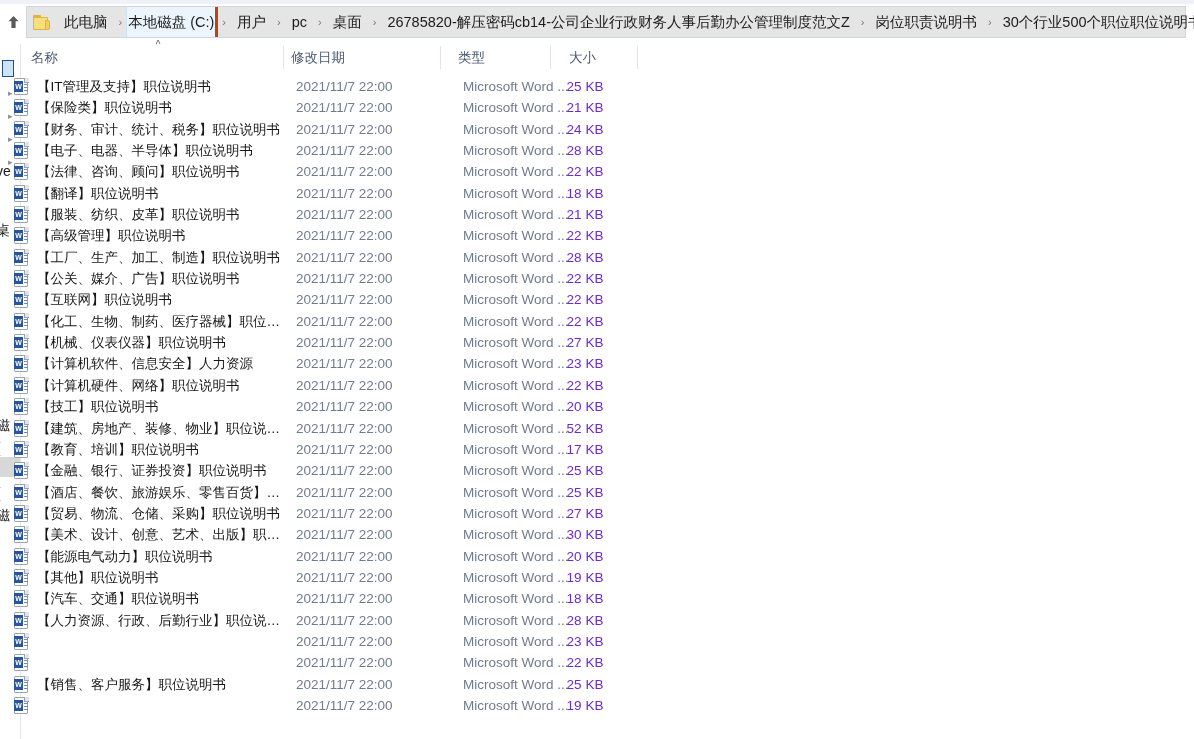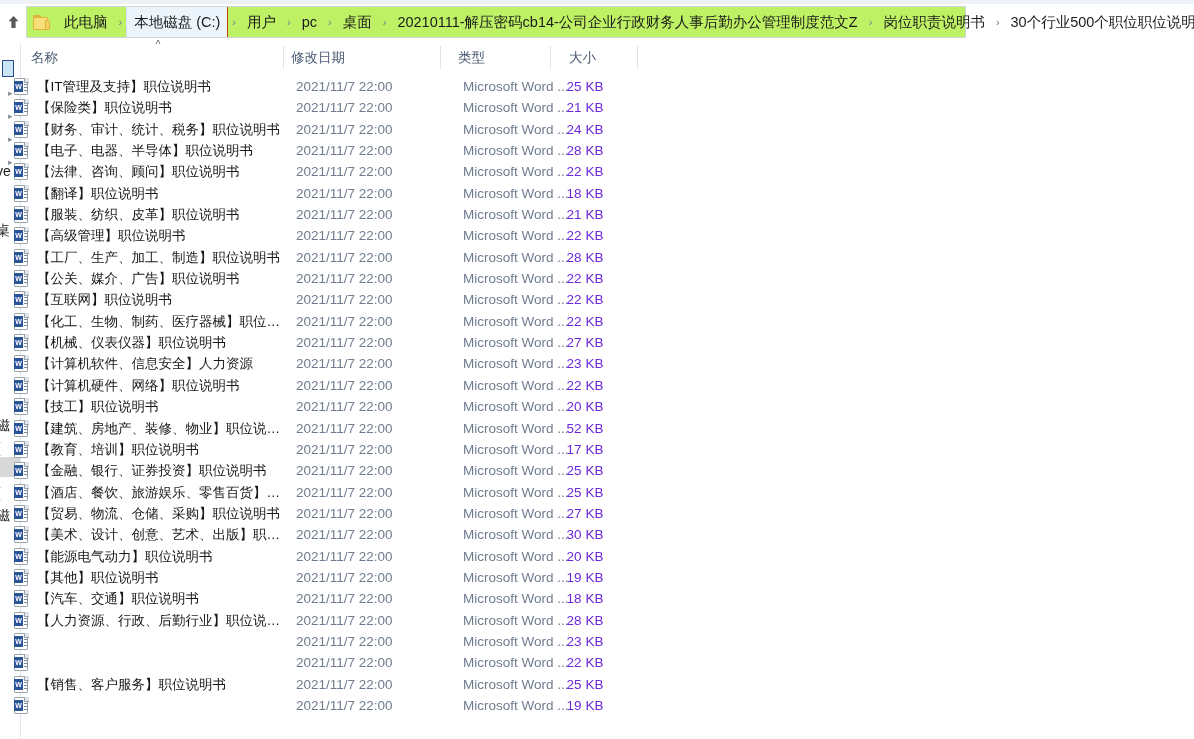--- a/index.html
+++ b/index.html
@@ -20,24 +20,24 @@
     position:absolute; left:0; top:0; width:1194px; height:4px;
     background:#eef1f5;
   }
   .up-arrow {
     position: absolute; left: 4px; top: 12px; width: 18px; height: 20px;
     display: flex; align-items: center; justify-content: center;
     color: #4a4a4a;
   }
   .crumbbox {
     position: absolute; left: 26px; top: 6px; height: 32px;
-    border: 1px solid #cfd6dd; background: #bef264;
+    border: 1px solid #cfd6dd; background: #e5e5e5;
     display: flex; align-items: center;
     padding-left: 4px;
-    width: 940px;
+    width: 1160px;
   }
   .folder-ico {
     width: 18px; height: 15px; position: relative; margin: 0 6px 0 2px;
     flex: 0 0 auto;
   }
   .folder-ico .tab {
     position:absolute; left:0; top:0; width:8px; height:3px;
     background:#e2b33c; border-radius:1px 1px 0 0;
   }
   .folder-ico .body {
@@ -46,22 +46,22 @@
   }
   .folder-ico .flap {
     position:absolute; left:12px; top:5px; width:5px; height:10px;
     background:#f4cf5e; border:1px solid #e2b33c; border-radius:0 2px 2px 0;
   }
   .crumb {
     font-size: 14.5px; color: #1b1b1b; white-space: nowrap;
     padding: 4px 7px; line-height: 18px;
   }
   .crumb.hl {
-    background:#ecf5fc; border-left:1px solid #cfe2f2; border-right:1px solid #c2410c;
-    padding: 6px 7px;
+    background:#ecf5fc; border-left:1px solid #cfe2f2; border-right:3px solid #c2410c;
+    padding: 6px 1px;
   }
   .sep {
     color: #6f7b87; font-size: 11px; padding: 0 4px; flex:0 0 auto;
     display:flex; align-items:center;
   }
 
   
   .navpane {
     position:absolute; left:0; top:44px; width: 21px; height: 695px;
     background:#ffffff; overflow:hidden;
@@ -175,21 +175,21 @@
           <div class="crumb">此电脑</div>
           <div class="sep">›</div>
           <div class="crumb hl">本地磁盘 (C:)</div>
           <div class="sep">›</div>
           <div class="crumb">用户</div>
           <div class="sep">›</div>
           <div class="crumb">pc</div>
           <div class="sep">›</div>
           <div class="crumb">桌面</div>
           <div class="sep">›</div>
-          <div class="crumb">20210111-解压密码cb14-公司企业行政财务人事后勤办公管理制度范文Z</div>
+          <div class="crumb">26785820-解压密码cb14-公司企业行政财务人事后勤办公管理制度范文Z</div>
           <div class="sep">›</div>
           <div class="crumb">岗位职责说明书</div>
           <div class="sep">›</div>
           <div class="crumb">30个行业500个职位职位说明书</div>
         </div>
     </div>
   </div>
 
   <div class="navpane">
     <div class="nav-selbox" style="left:2px; top:16px;"></div>

